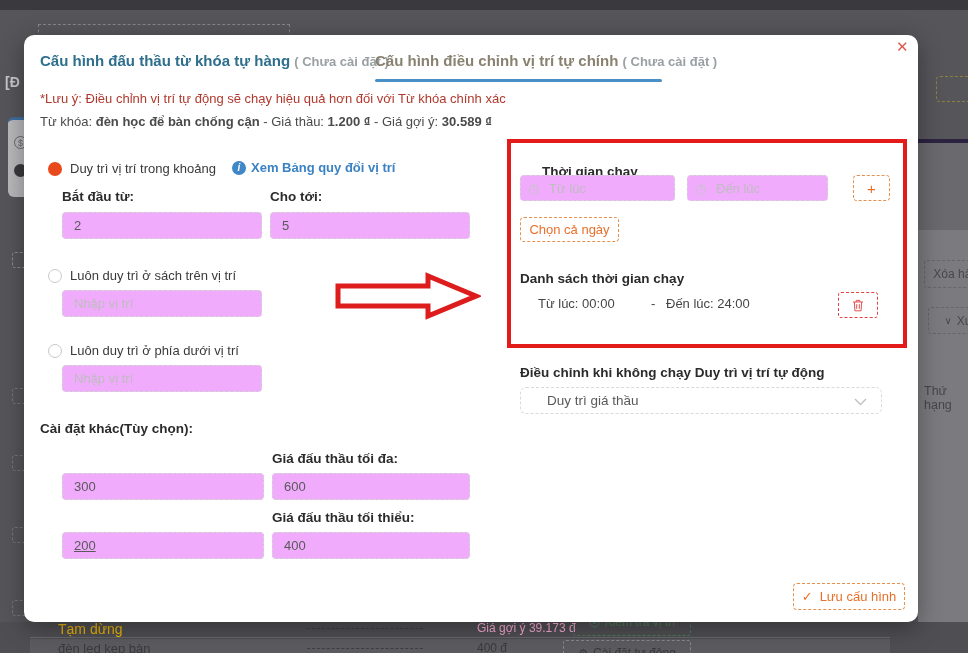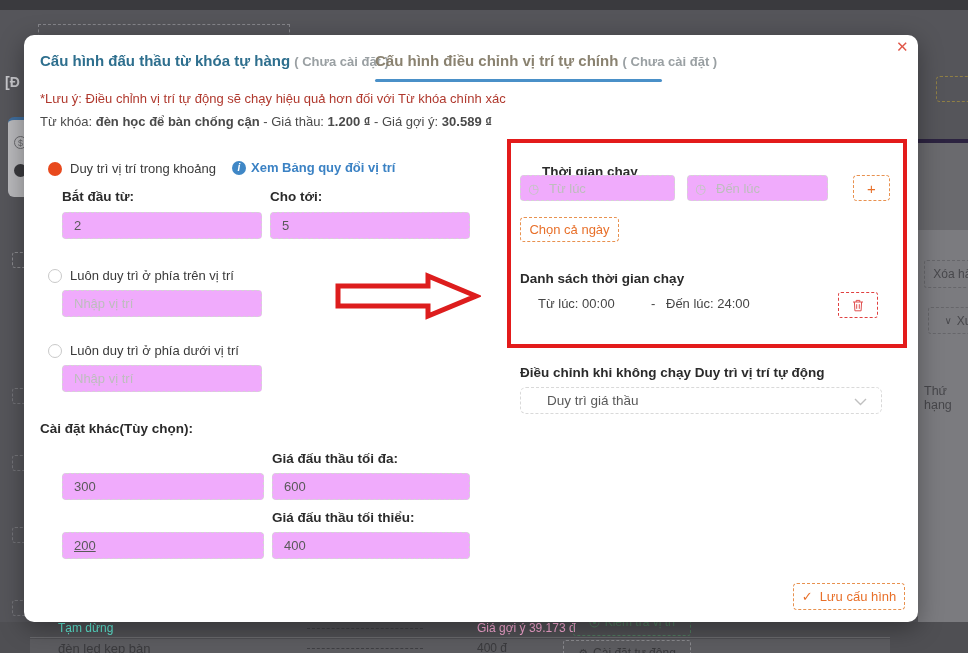--- a/index.html
+++ b/index.html
@@ -90,21 +90,21 @@
   </div>
   <div class="abs bg-btn" style="left:928px;top:307px;width:70px;height:27px;color:#48484c;">
     <span style="font-size:10px;">∨</span>
     <span>Xuất</span>
   </div>
   <div class="abs bg-text" style="left:924px;top:384px;">Thứ hạng</div>
 
   <div class="abs" style="left:0;top:622px;width:968px;height:31px;background:#4f4f53;"></div>
   <div class="abs" style="left:30px;top:639px;width:860px;height:14px;background:#5c5c60;"></div>
   <div class="abs" style="left:30px;top:637px;width:860px;height:1px;background:#69696d;"></div>
-  <div class="abs bg-text" style="left:58px;top:621px;color:#5eead4;font-size:12px;">Tạm dừng</div>
+  <div class="abs bg-text" style="left:58px;top:621px;color:#eab308;font-size:14px;">Tạm dừng</div>
   <div class="abs bg-dashline" style="left:307px;top:628px;width:116px;"></div>
   <div class="abs bg-text" style="left:477px;top:621px;color:#f9a8d4;font-size:12px;white-space:nowrap;">Giá gợi ý 39.173 đ</div>
   <div class="abs bg-btn" style="left:573px;top:608px;width:118px;height:28px;border-color:#4e7a5d;color:#4e7a5d;">
     <svg width="11" height="11" viewBox="0 0 11 11">
         <circle cx="5.5" cy="5.5" r="4.5" fill="none" stroke="#4e7a5d"></circle>
         <circle cx="5.5" cy="5.5" r="1.6" fill="#4e7a5d"></circle>
       </svg>
     <span>Kiểm tra vị trí</span>
   </div>
   <div class="abs bg-text" style="left:58px;top:641px;color:#3a3a3d;font-size:13px;">đèn led kẹp bàn</div>
@@ -144,21 +144,21 @@
     <div class="rlabel" style="left:46px;top:126px;">Duy trì vị trí trong khoảng</div>
     <div class="info-ic" style="left:208px;top:126px;">i</div>
     <div class="link" style="left:227px;top:125px;">Xem Bảng quy đổi vị trí</div>
 
     <div class="lbl" style="left:38px;top:154px;">Bắt đầu từ:</div>
     <div class="lbl" style="left:246px;top:154px;">Cho tới:</div>
     <input class="inp" style="left: 38px; top: 177px; width: 200px;" value="2">
     <input class="inp" style="left: 246px; top: 177px; width: 200px;" value="5">
 
     <div class="radio-un" style="left:24px;top:234px;"></div>
-    <div class="rlabel" style="left:46px;top:233px;">Luôn duy trì ở phía trên vị trí</div>
+    <div class="rlabel" style="left:46px;top:233px;">Luôn duy trì ở sách trên vị trí</div>
     <input class="inp" style="left: 38px; top: 255px; width: 200px;" placeholder="Nhập vị trí">
 
     <div class="radio-un" style="left:24px;top:309px;"></div>
     <div class="rlabel" style="left:46px;top:308px;">Luôn duy trì ở phía dưới vị trí</div>
     <input class="inp" style="left: 38px; top: 330px; width: 200px;" placeholder="Nhập vị trí">
 
     <div class="lbl" style="left:16px;top:386px;">Cài đặt khác(Tùy chọn):</div>
     <div class="lbl" style="left:248px;top:416px;">Giá đấu thầu tối đa:</div>
     <input class="inp" style="left: 38px; top: 438px; width: 202px;" value="300">
     <input class="inp" style="left: 248px; top: 438px; width: 198px;" value="600">

